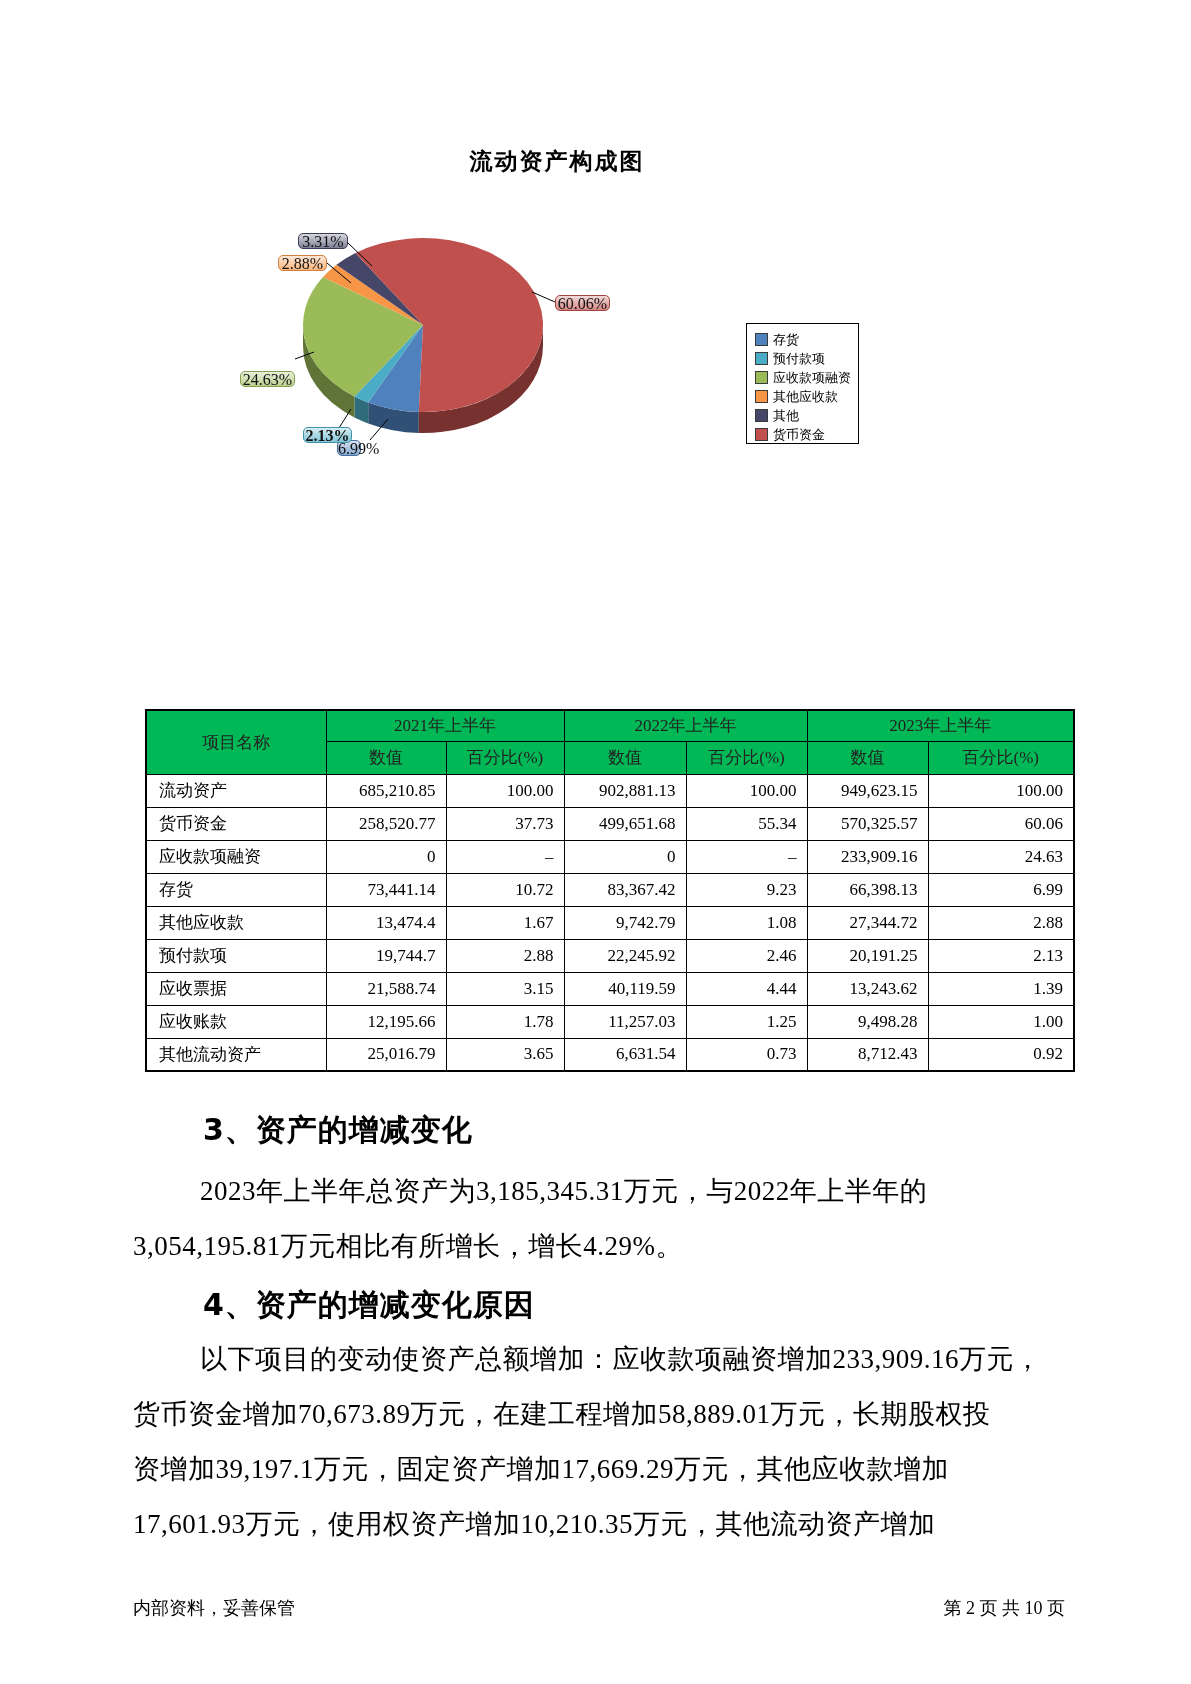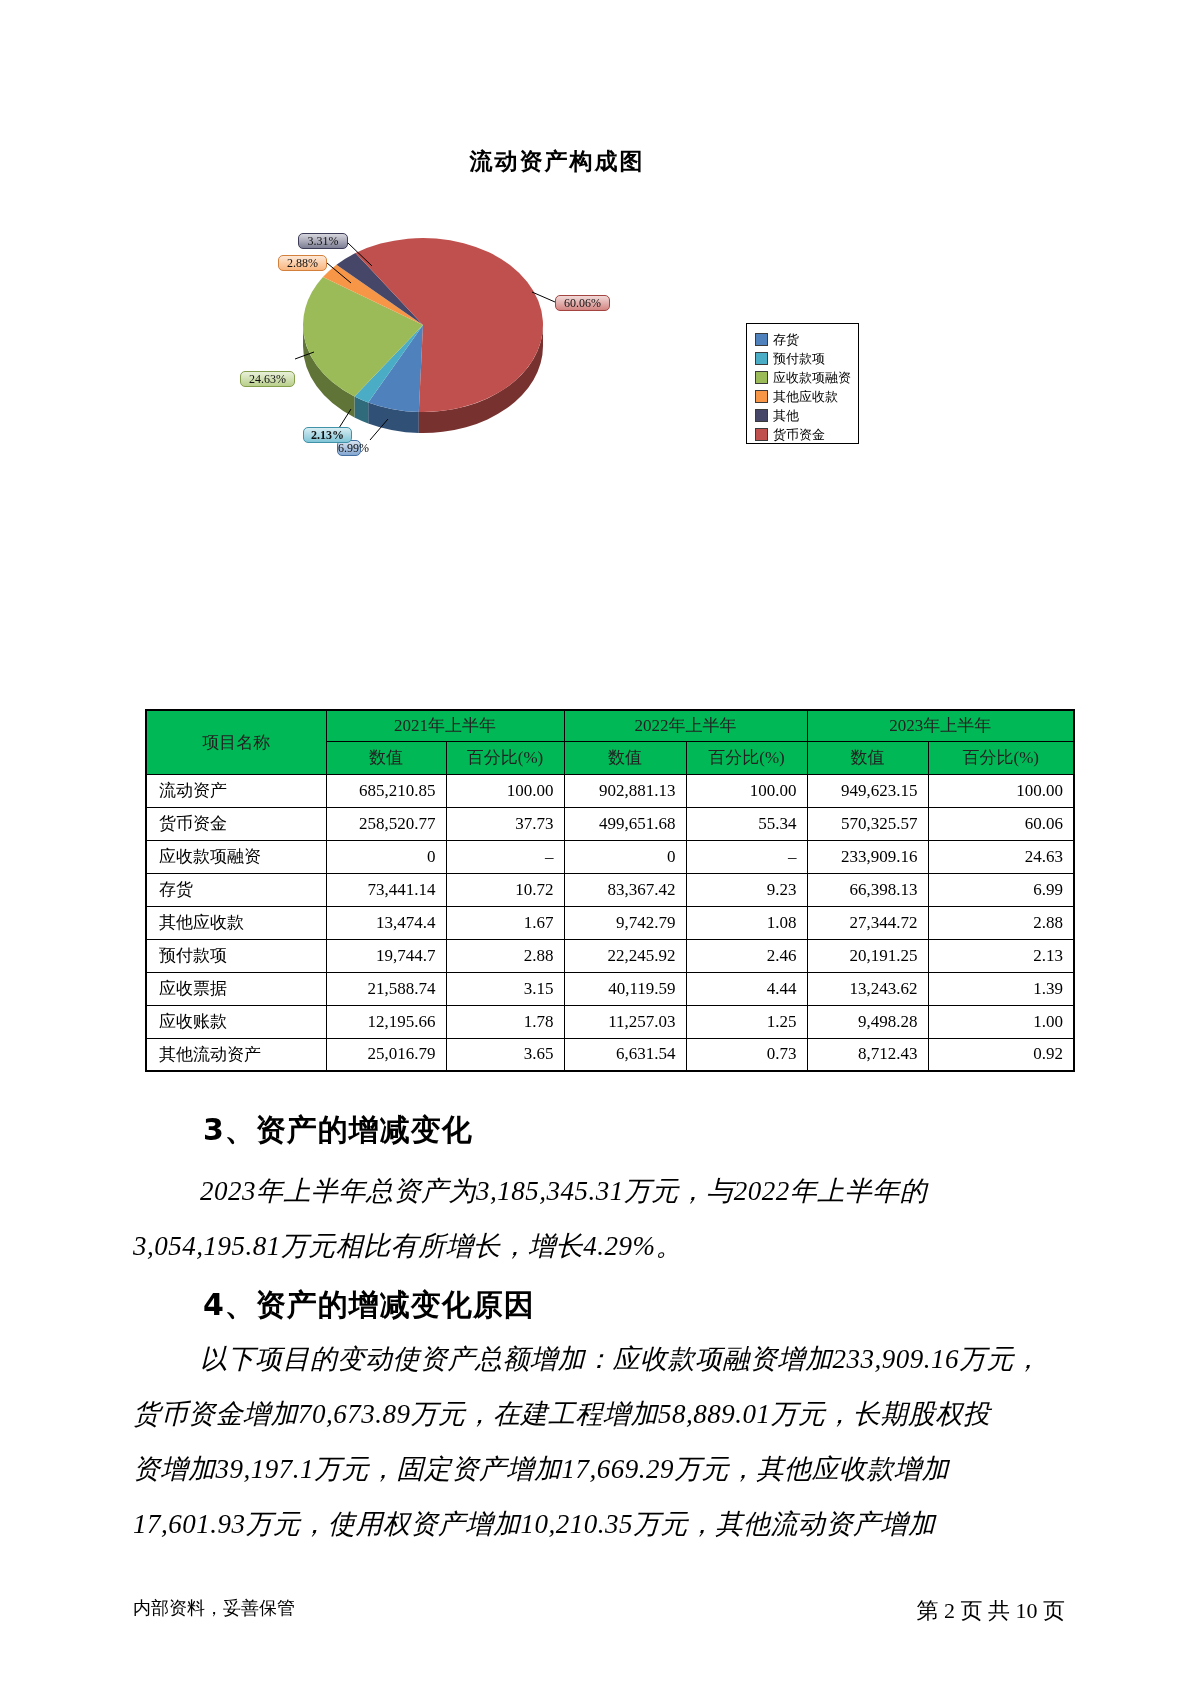--- a/index.html
+++ b/index.html
@@ -5,42 +5,42 @@
   html,body{margin:0;padding:0;background:#888;}
   #page{position:relative;width:1191px;height:1684px;background:#ffffff;overflow:hidden;
         font-family:"Liberation Serif","DejaVu Serif",serif;color:#000;}
   .abs{position:absolute;}
   .nowrap{white-space:nowrap;}
   
   #chart-title{left:140px;top:146px;width:834px;text-align:center;
     font-family:"DejaVu Sans","Liberation Sans",sans-serif;font-weight:bold;font-size:23px;letter-spacing:2px;}
   #pie-svg{left:0;top:0;}
   .pie-label{position:absolute;height:16px;line-height:15px;text-align:center;
-    font-size:12px;font-family:"Liberation Serif","DejaVu Serif",serif;color:#111;
+    font-size:16px;font-family:"Liberation Serif","DejaVu Serif",serif;color:#111;
     border-radius:5px;box-sizing:border-box;}
   #legend{left:746px;top:323px;width:113px;height:121px;border:1px solid #000;background:#fff;
     box-sizing:border-box;padding:6px 0 0 8px;}
   .legend-item{display:flex;align-items:center;gap:5px;height:19px;font-size:13px;}
   .legend-swatch{width:11px;height:11px;border:1px solid #3a3a3a;flex:0 0 auto;}
   
   #table-title{left:140px;top:681px;width:920px;text-align:center;font-size:17px;}
   #assets-table{position:absolute;left:145px;top:709px;border-collapse:collapse;table-layout:fixed;
     font-size:17px;}
   #assets-table td,#assets-table th{border:1px solid #000;padding:0;overflow:hidden;font-weight:normal;}
   #assets-table{border:2px solid #000;}
   #assets-table th{text-align:center;color:#222;}
   .cell-name{text-align:left;padding-left:12px !important;}
   .cell-num{text-align:right;padding-right:10px !important;}
   
   .sec-heading{position:absolute;font-family:"DejaVu Sans","Liberation Sans",sans-serif;
     font-weight:bold;font-size:30px;white-space:nowrap;letter-spacing:1px;}
-  .para-line{position:absolute;font-size:27px;white-space:nowrap;letter-spacing:0.5px;font-style:italic;}
+  .para-line{position:absolute;font-size:27px;white-space:nowrap;letter-spacing:0.5px;}
   
   #footer-left{left:133px;top:1596px;font-size:18px;}
-  #footer-right{right:126px;top:1596px;font-size:22px;}
+  #footer-right{right:126px;top:1596px;font-size:18px;}
 </style>
 </head>
 <body>
 
 <div id="page">
 
   <div id="chart-title" class="abs">流动资产构成图</div>
 
   <svg id="pie-svg" class="abs" width="1191" height="500" viewBox="0 0 1191 500">
       <path fill="rgb(49,80,117)" d="M418.8120603956999,411.94700195066133 A120,87 0 0 1 368.2153199905092,402.40419587017203 l0,21 A120,87 0 0 0 418.8120603956999,432.94700195066133 Z"></path>

